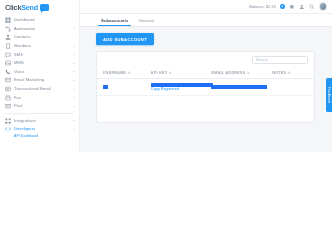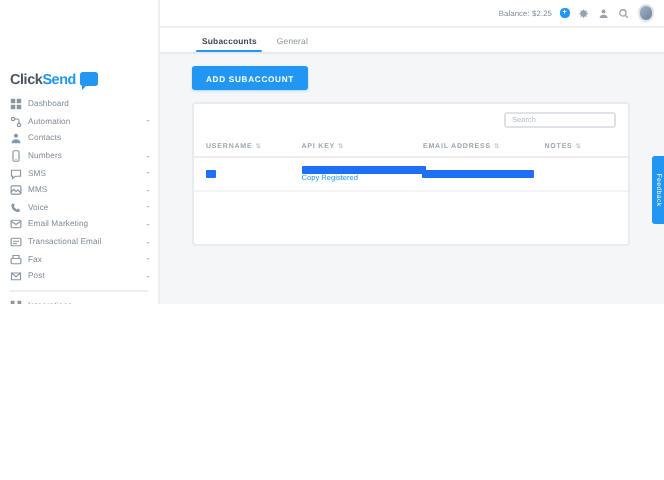--- a/index.html
+++ b/index.html
@@ -16,21 +16,21 @@
   .sidebar {
     width: 80px; height: 152px;
     background: #ffffff;
     border-right: 1px solid #eceef1;
     display: flex; flex-direction: column;
     position: relative; z-index: 3;
     overflow: hidden;
   }
   .logo-wrap {
     height: 14px; display: flex; align-items: center;
-    padding: 0 5px; gap: 2px; margin-top: 32px;
+    padding: 0 5px; gap: 2px;
   }
   .logo-text { font-size: 7.2px; font-weight: 700; color: #4a5560; letter-spacing: -0.2px; white-space: nowrap; }
   .logo-text .c2 { color: #2196f3; }
   .logo-bubble {
     width: 9px; height: 7px; background: #2196f3; border-radius: 1.5px;
     position: relative; flex: 0 0 auto;
   }
   .logo-bubble:after {
     content: ""; position: absolute; bottom: -2px; left: 1.5px;
     border-left: 2px solid #2196f3; border-bottom: 2px solid transparent;

